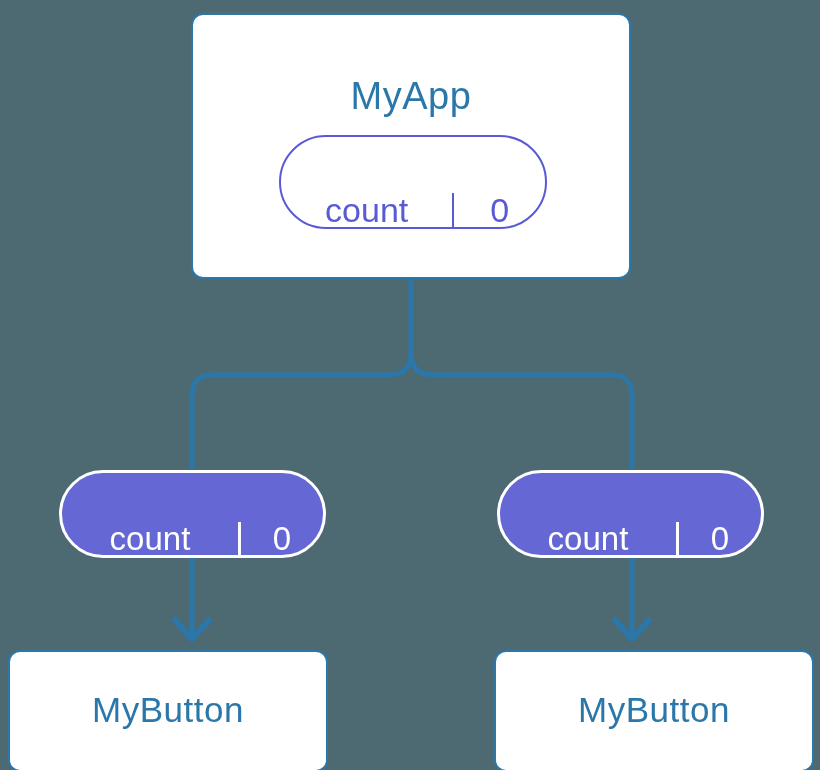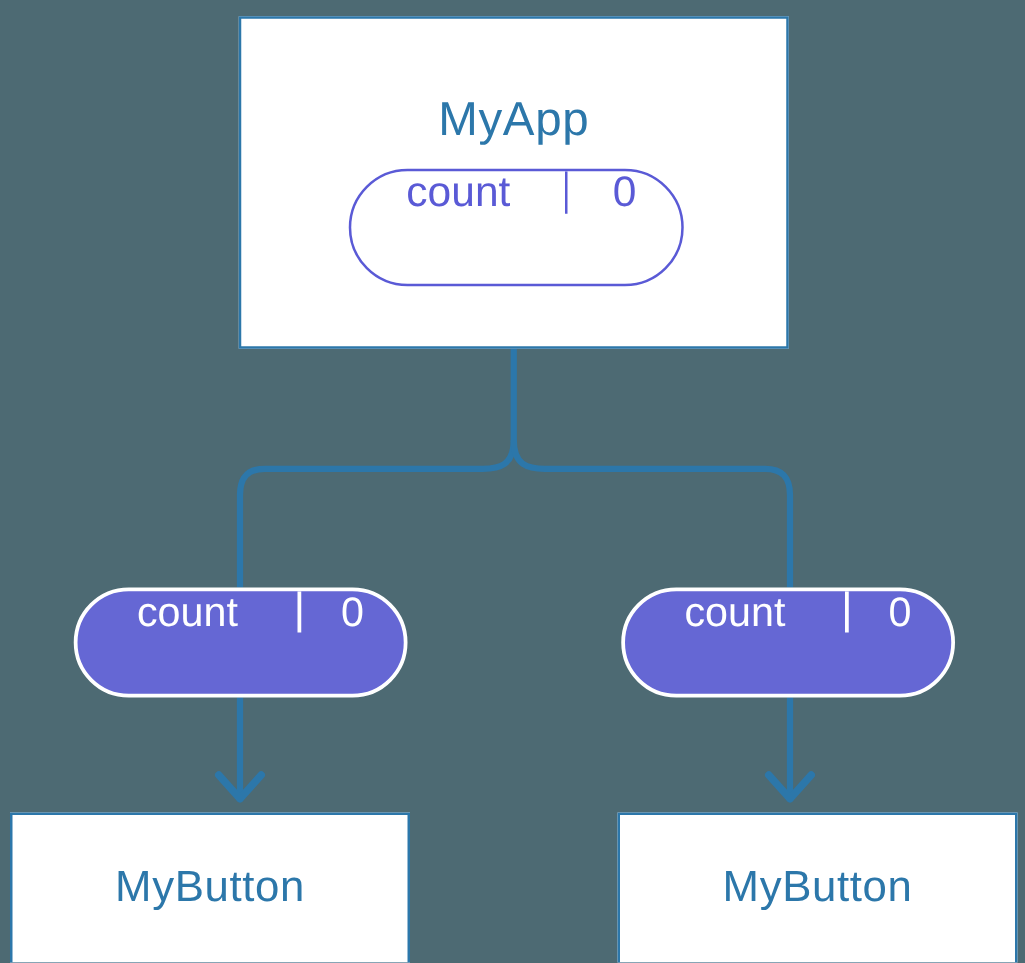--- a/index.html
+++ b/index.html
@@ -33,37 +33,37 @@
   .node {
     position: absolute;
     box-sizing: border-box;
     z-index: 2;
   }
 
   
   .component-box {
     background: #ffffff;
     border: 2px solid #2c77aa;
-    border-radius: 0;
+    border-radius: 12px;
   }
   .component-title {
     color: #2c77aa;
     font-size: 38px;
     letter-spacing: 0.5px;
     text-align: center;
     white-space: nowrap;
     line-height: 1;
   }
 
   
   .pill {
     position: absolute;
     box-sizing: border-box;
     display: flex;
-    align-items: flex-start;
+    align-items: flex-end;
     border-radius: 999px;
     overflow: hidden;
     z-index: 3;
   }
   .pill-key,
   .pill-val {
     display: flex;
     align-items: center;
     justify-content: center;
     box-sizing: border-box;

